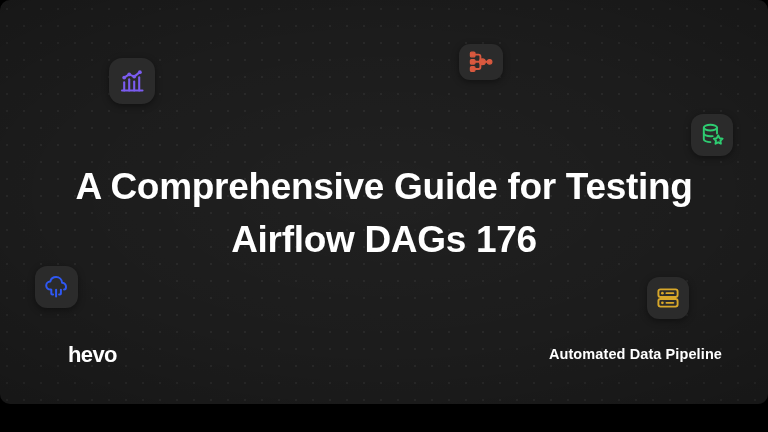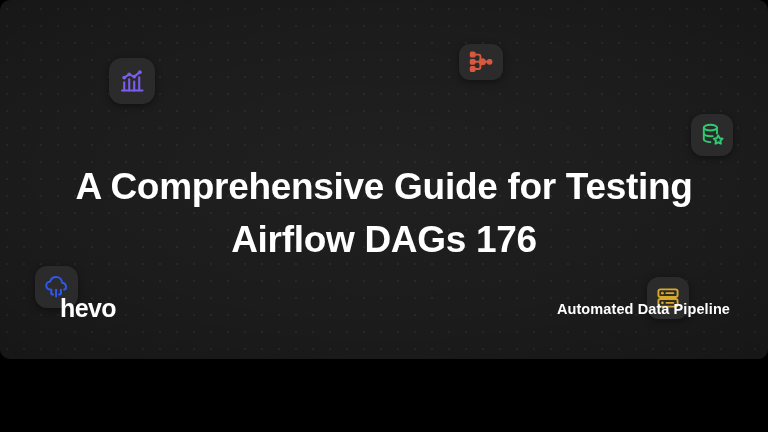--- a/index.html
+++ b/index.html
@@ -10,21 +10,21 @@
   body {
     width: 768px;
     height: 432px;
     overflow: hidden;
     font-family: "Liberation Sans", sans-serif;
   }
 
   .banner {
     position: relative;
     width: 768px;
-    height: 359px;
+    height: 404px;
     box-sizing: border-box;
     background-color: #1c1c1c;
     background-image:
       radial-gradient(circle at 1px 1px, rgba(255,255,255,0.055) 1px, transparent 1.2px);
     background-size: 17px 17px;
     background-position: 6px 8px;
     border-radius: 10px;
     overflow: hidden;
   }
 
@@ -55,31 +55,31 @@
     font-size: 37px;
     font-weight: 700;
     line-height: 53px;
     letter-spacing: -0.3px;
     white-space: nowrap;
   }
 
   
   .logo {
     position: absolute;
-    left: 60px;
+    left: 68px;
     bottom: 38px;
     color: #ffffff;
-    font-size: 25px;
+    font-size: 22px;
     font-weight: 700;
     letter-spacing: -0.6px;
     line-height: 1;
   }
   .tagline {
     position: absolute;
-    right: 38px;
+    right: 46px;
     bottom: 43px;
     color: #ffffff;
     font-size: 14.5px;
     font-weight: 700;
     letter-spacing: 0.1px;
     line-height: 1;
   }
 
   
   .tile {

